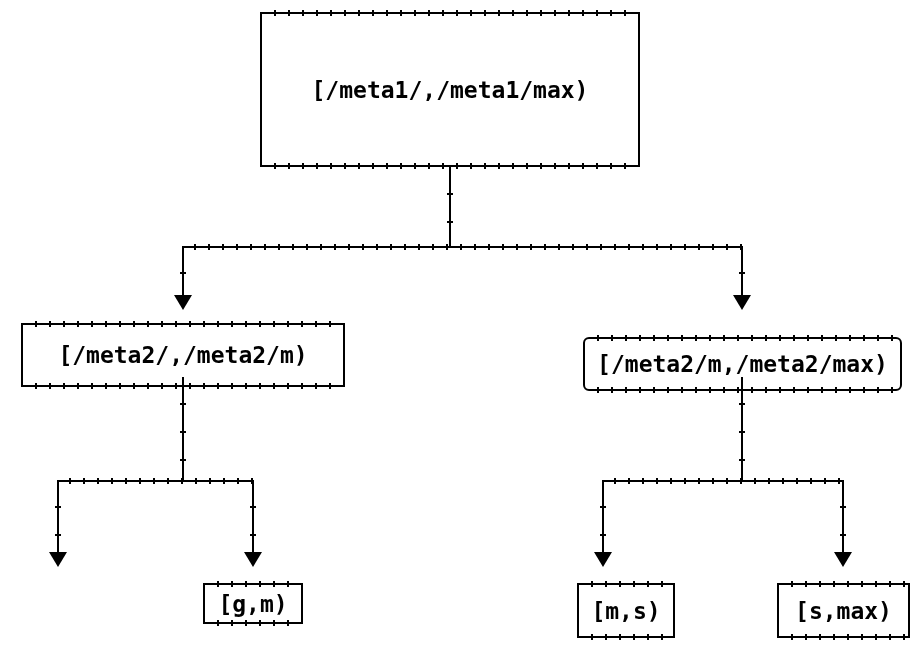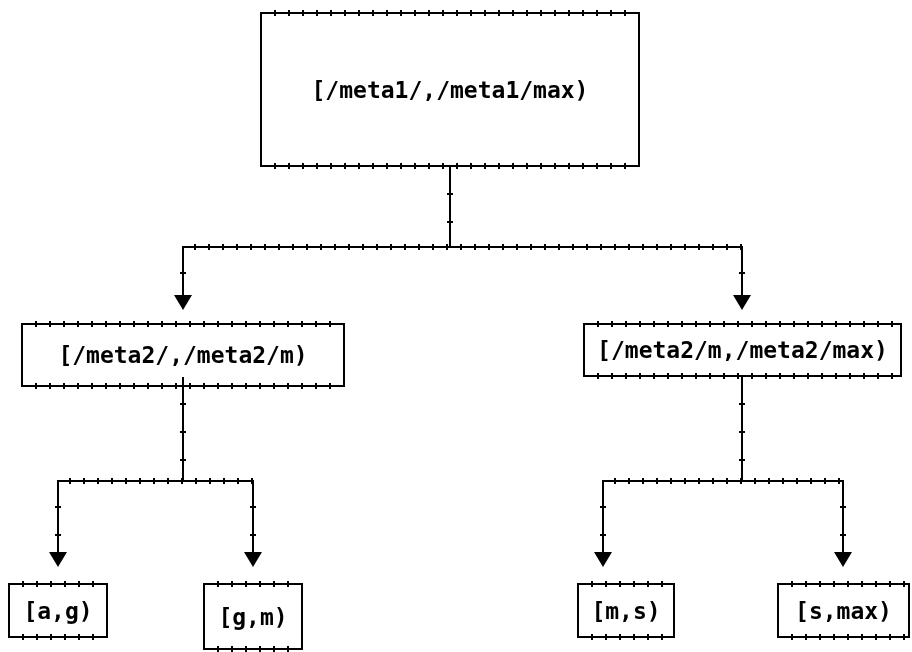--- a/index.html
+++ b/index.html
@@ -36,23 +36,23 @@
     left: 0; right: 0;
     height: 6px;
     background: repeating-linear-gradient(90deg, transparent 0 12px, #000 12px 14px);
     pointer-events: none;
   }
   .node::before { top: -4px; }
   .node::after  { bottom: -4px; }
 
   .n-root  { left: 260px; top: 12px;  width: 380px; height: 155px; }
   .n-l2l   { left: 21px;  top: 323px; width: 324px; height: 64px; }
-  .n-l2r   { left: 583px; top: 323px; width: 319px; height: 54px; }
+  .n-l2r   { left: 583px; top: 337px; width: 319px; height: 54px; border-radius: 6px; }
   .n-leaf1 { left: 8px;   top: 583px; width: 100px; height: 55px; }
-  .n-leaf2 { left: 203px; top: 583px; width: 100px; height: 67px; }
+  .n-leaf2 { left: 203px; top: 583px; width: 100px; height: 41px; }
   .n-leaf3 { left: 554px; top: 583px; width: 98px;  height: 55px; margin-left: 23px; }
   .n-leaf4 { left: 777px; top: 583px; width: 133px; height: 55px; }
 
   
   .hline {
     position: absolute;
     height: 2px;
     background: #000000;
   }
   .hline::after {
@@ -114,23 +114,20 @@
 
   <div class="node n-root">
     <span>[/meta1/,/meta1/max)</span>
   </div>
   <div class="node n-l2l">
     <span>[/meta2/,/meta2/m)</span>
   </div>
   <div class="node n-l2r">
     <span>[/meta2/m,/meta2/max)</span>
   </div>
-  <div class="node n-leaf1">
-    <span>[a,g)</span>
-  </div>
   <div class="node n-leaf2">
     <span>[g,m)</span>
   </div>
   <div class="node n-leaf3">
     <span>[m,s)</span>
   </div>
   <div class="node n-leaf4">
     <span>[s,max)</span>
   </div>
 

